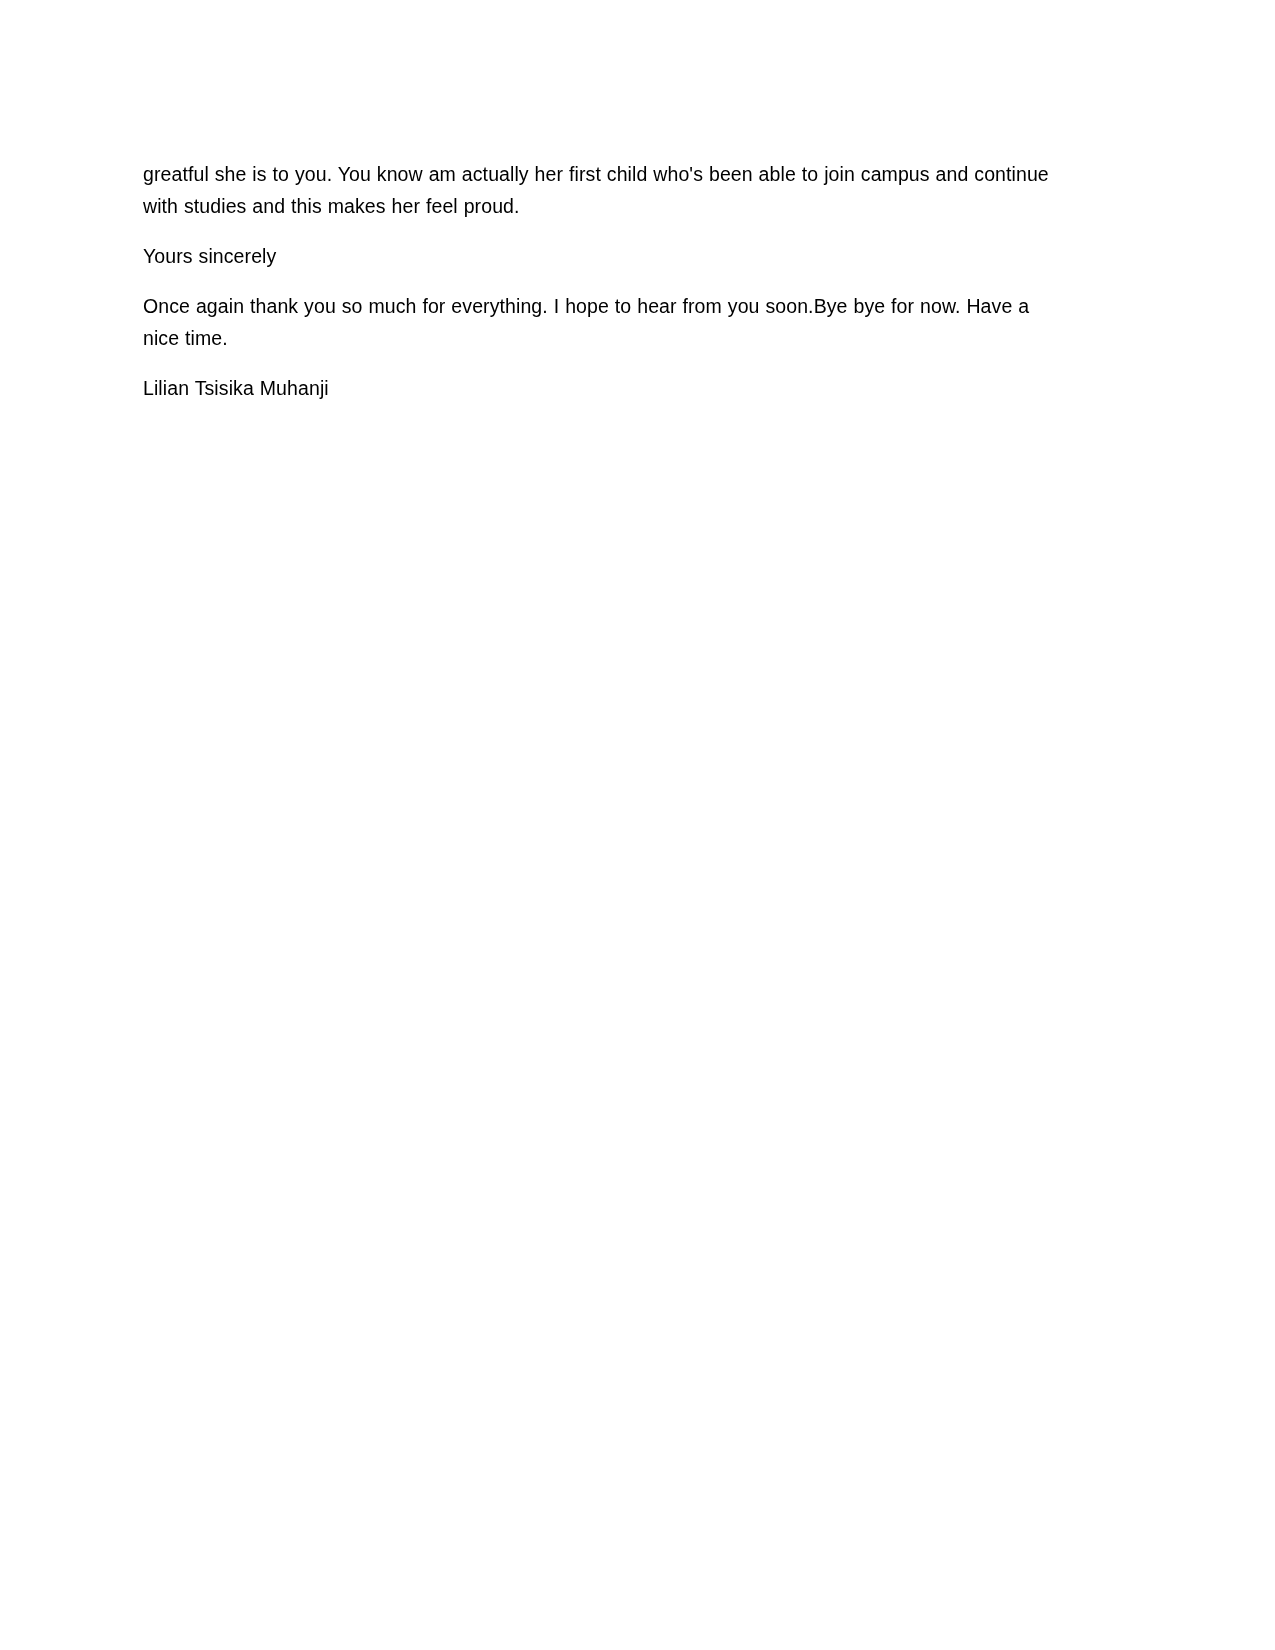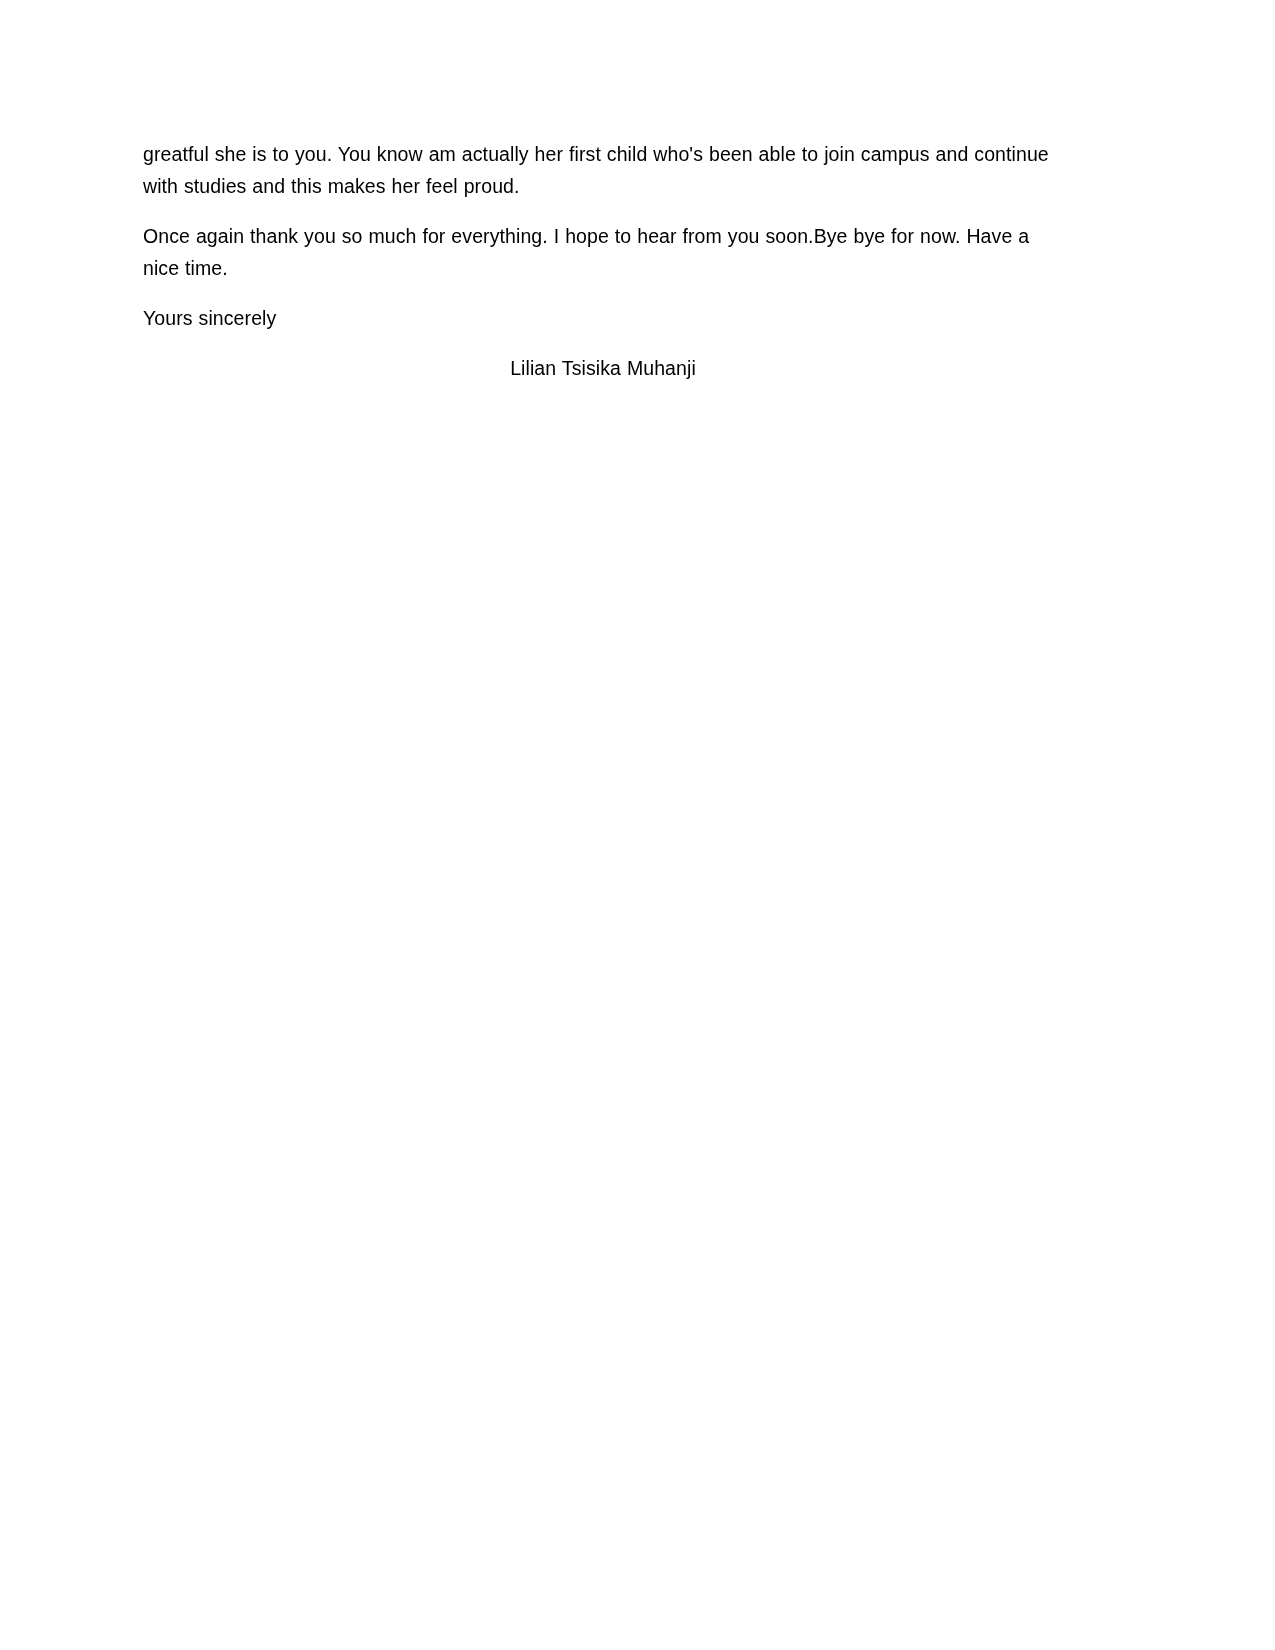--- a/index.html
+++ b/index.html
@@ -13,20 +13,21 @@
     font-family: "Liberation Sans", sans-serif;
     color: #000000;
     -webkit-font-smoothing: antialiased;
   }
   .page {
     position: relative;
     width: 1275px;
     height: 1228px;
     background: #ffffff;
     box-sizing: border-box;
+    margin-top: 20px;
   }
   .letter-body {
     position: absolute;
     left: 143px;
     top: 138px;
     width: 920px;
   }
   .para {
     font-size: 19.5px;
     line-height: 32px;
@@ -37,26 +38,25 @@
     word-spacing: 0.02em;
   }
   .para:last-child {
     margin-bottom: 0;
   }
   .closing {
     margin-bottom: 18px;
   }
   .signature-name {
     margin-bottom: 0;
-    text-align: center;
   }
 </style>
 </head>
 <body>
 
 <div class="page">
   <div class="letter-body">
     <p class="para">greatful she is to you. You know am actually her first child who's been able to join campus and continue with studies and this makes her feel proud.</p>
+    <p class="para closing">Yours sincerely</p>
     <p class="para">Once again thank you so much for everything. I hope to hear from you soon.Bye bye for now. Have a nice time.</p>
-    <p class="para closing">Yours sincerely</p>
     <p class="para signature-name">Lilian Tsisika Muhanji</p>
   </div>
 </div>
 
 </body></html>

